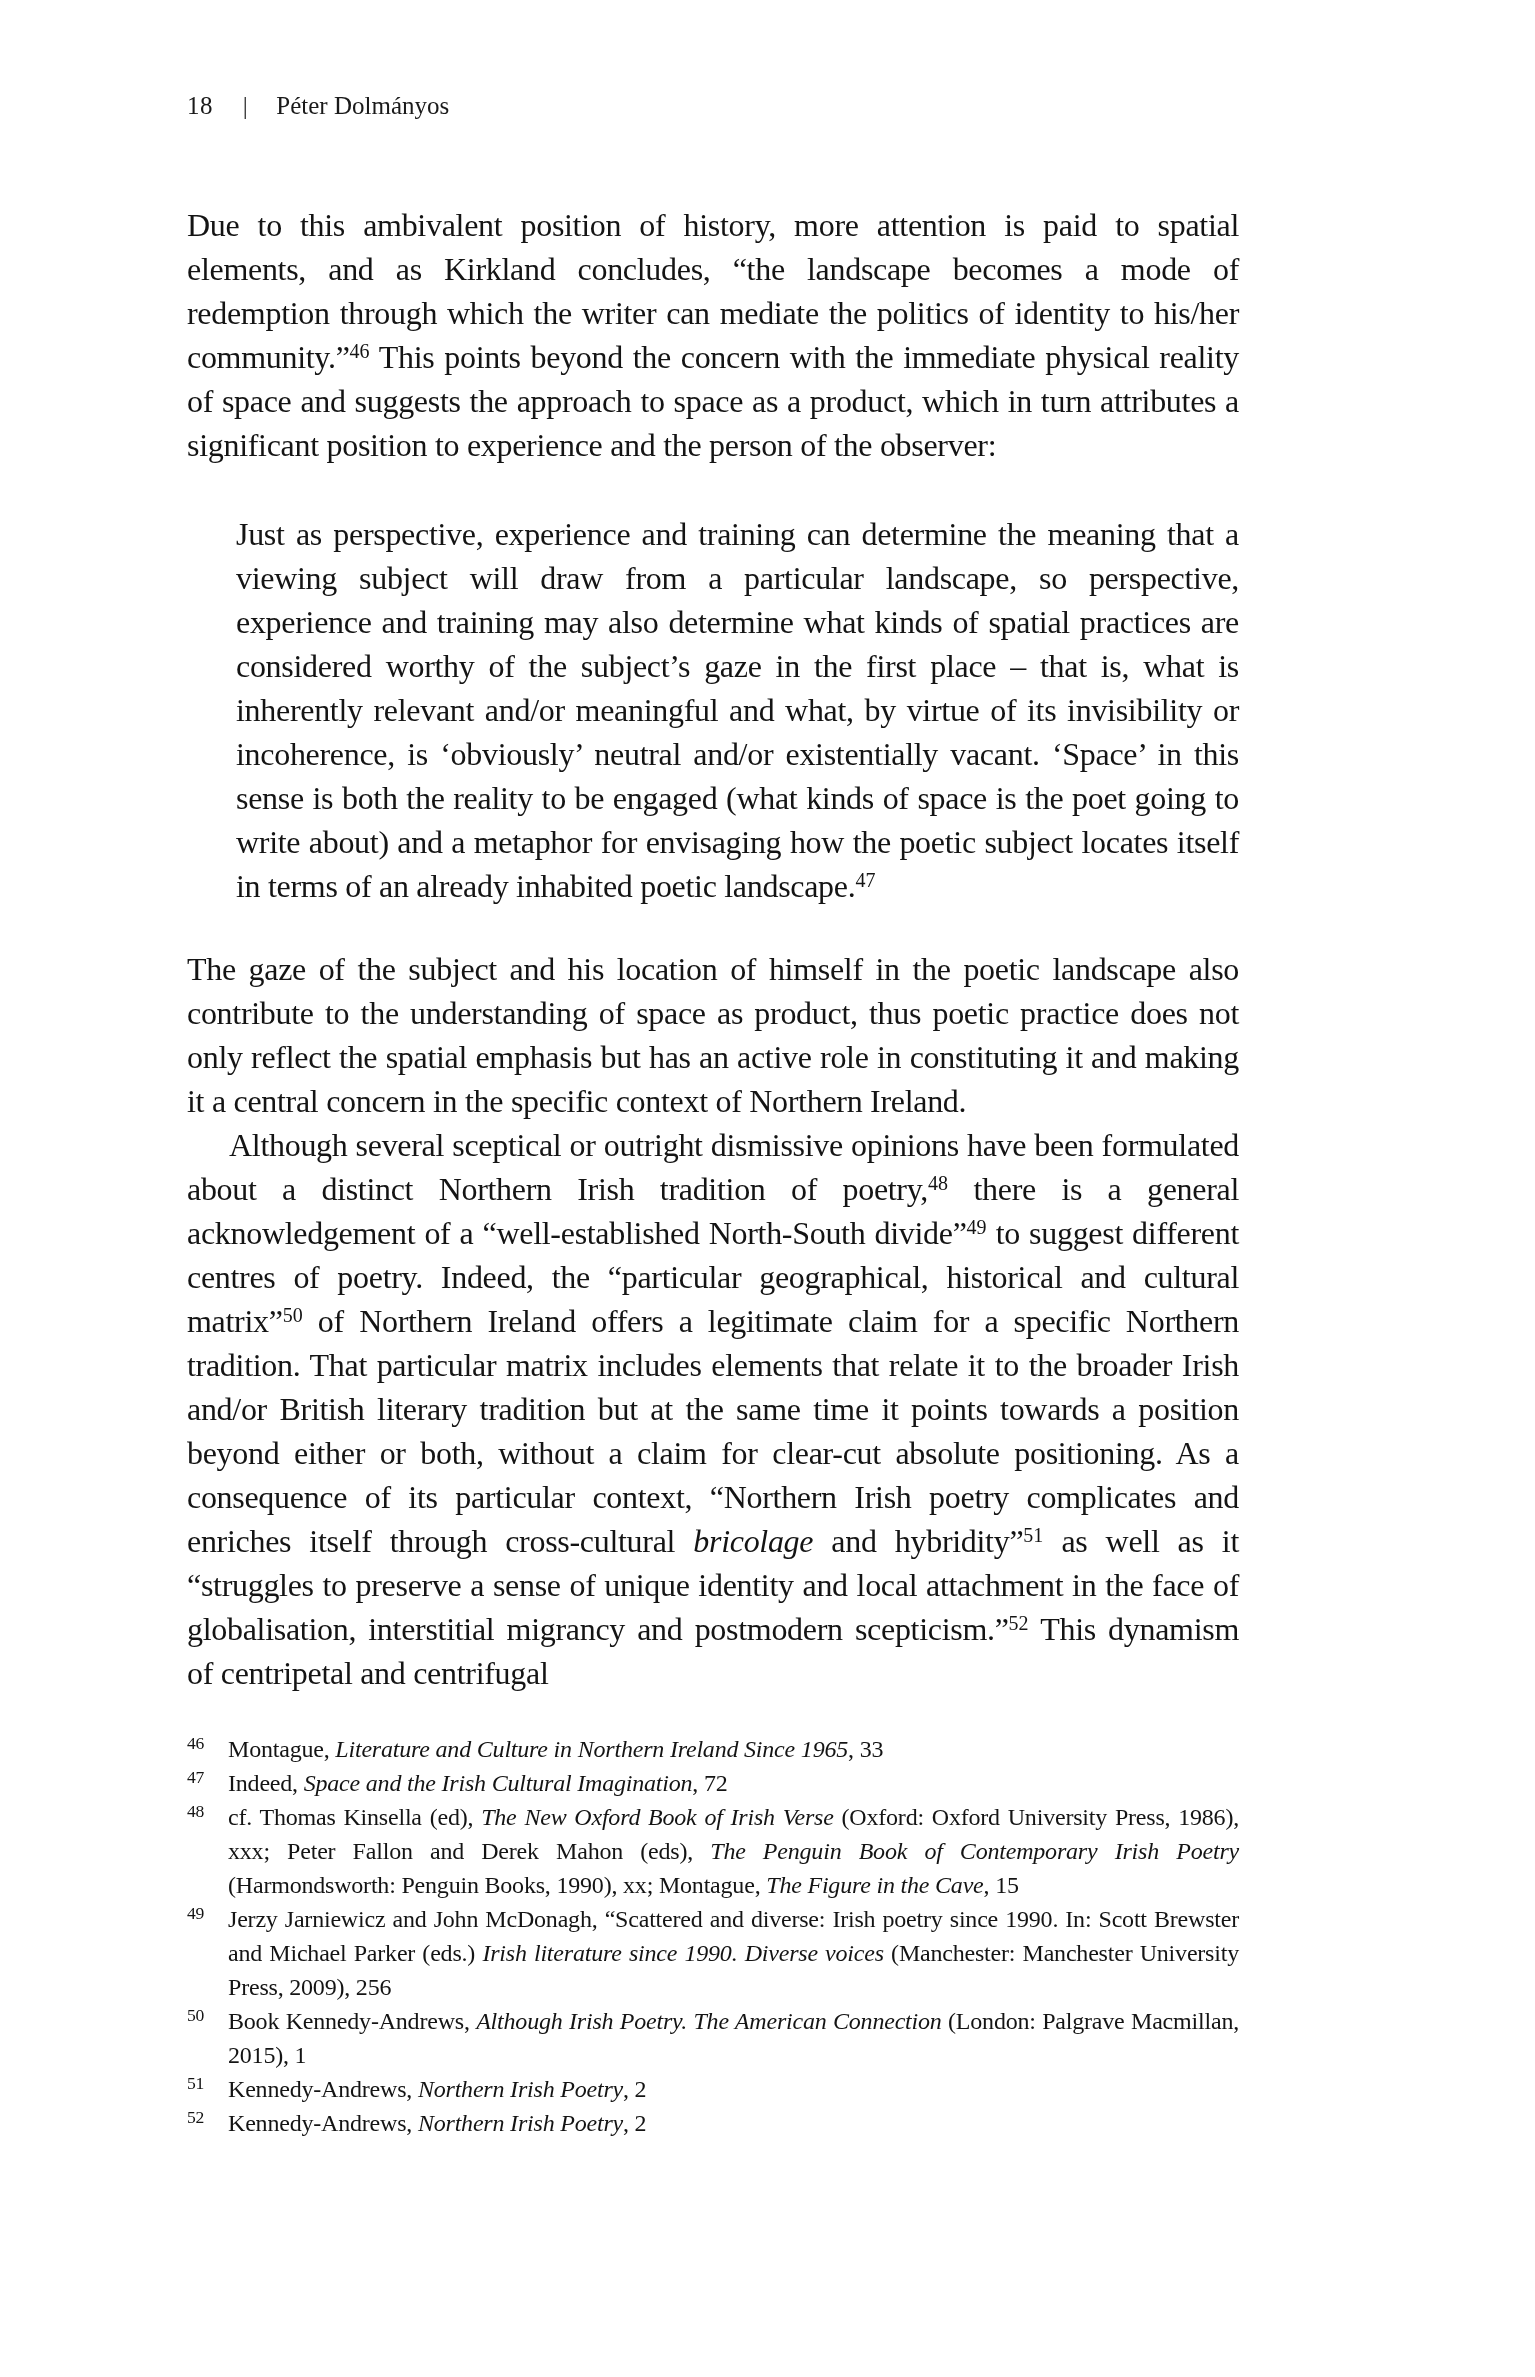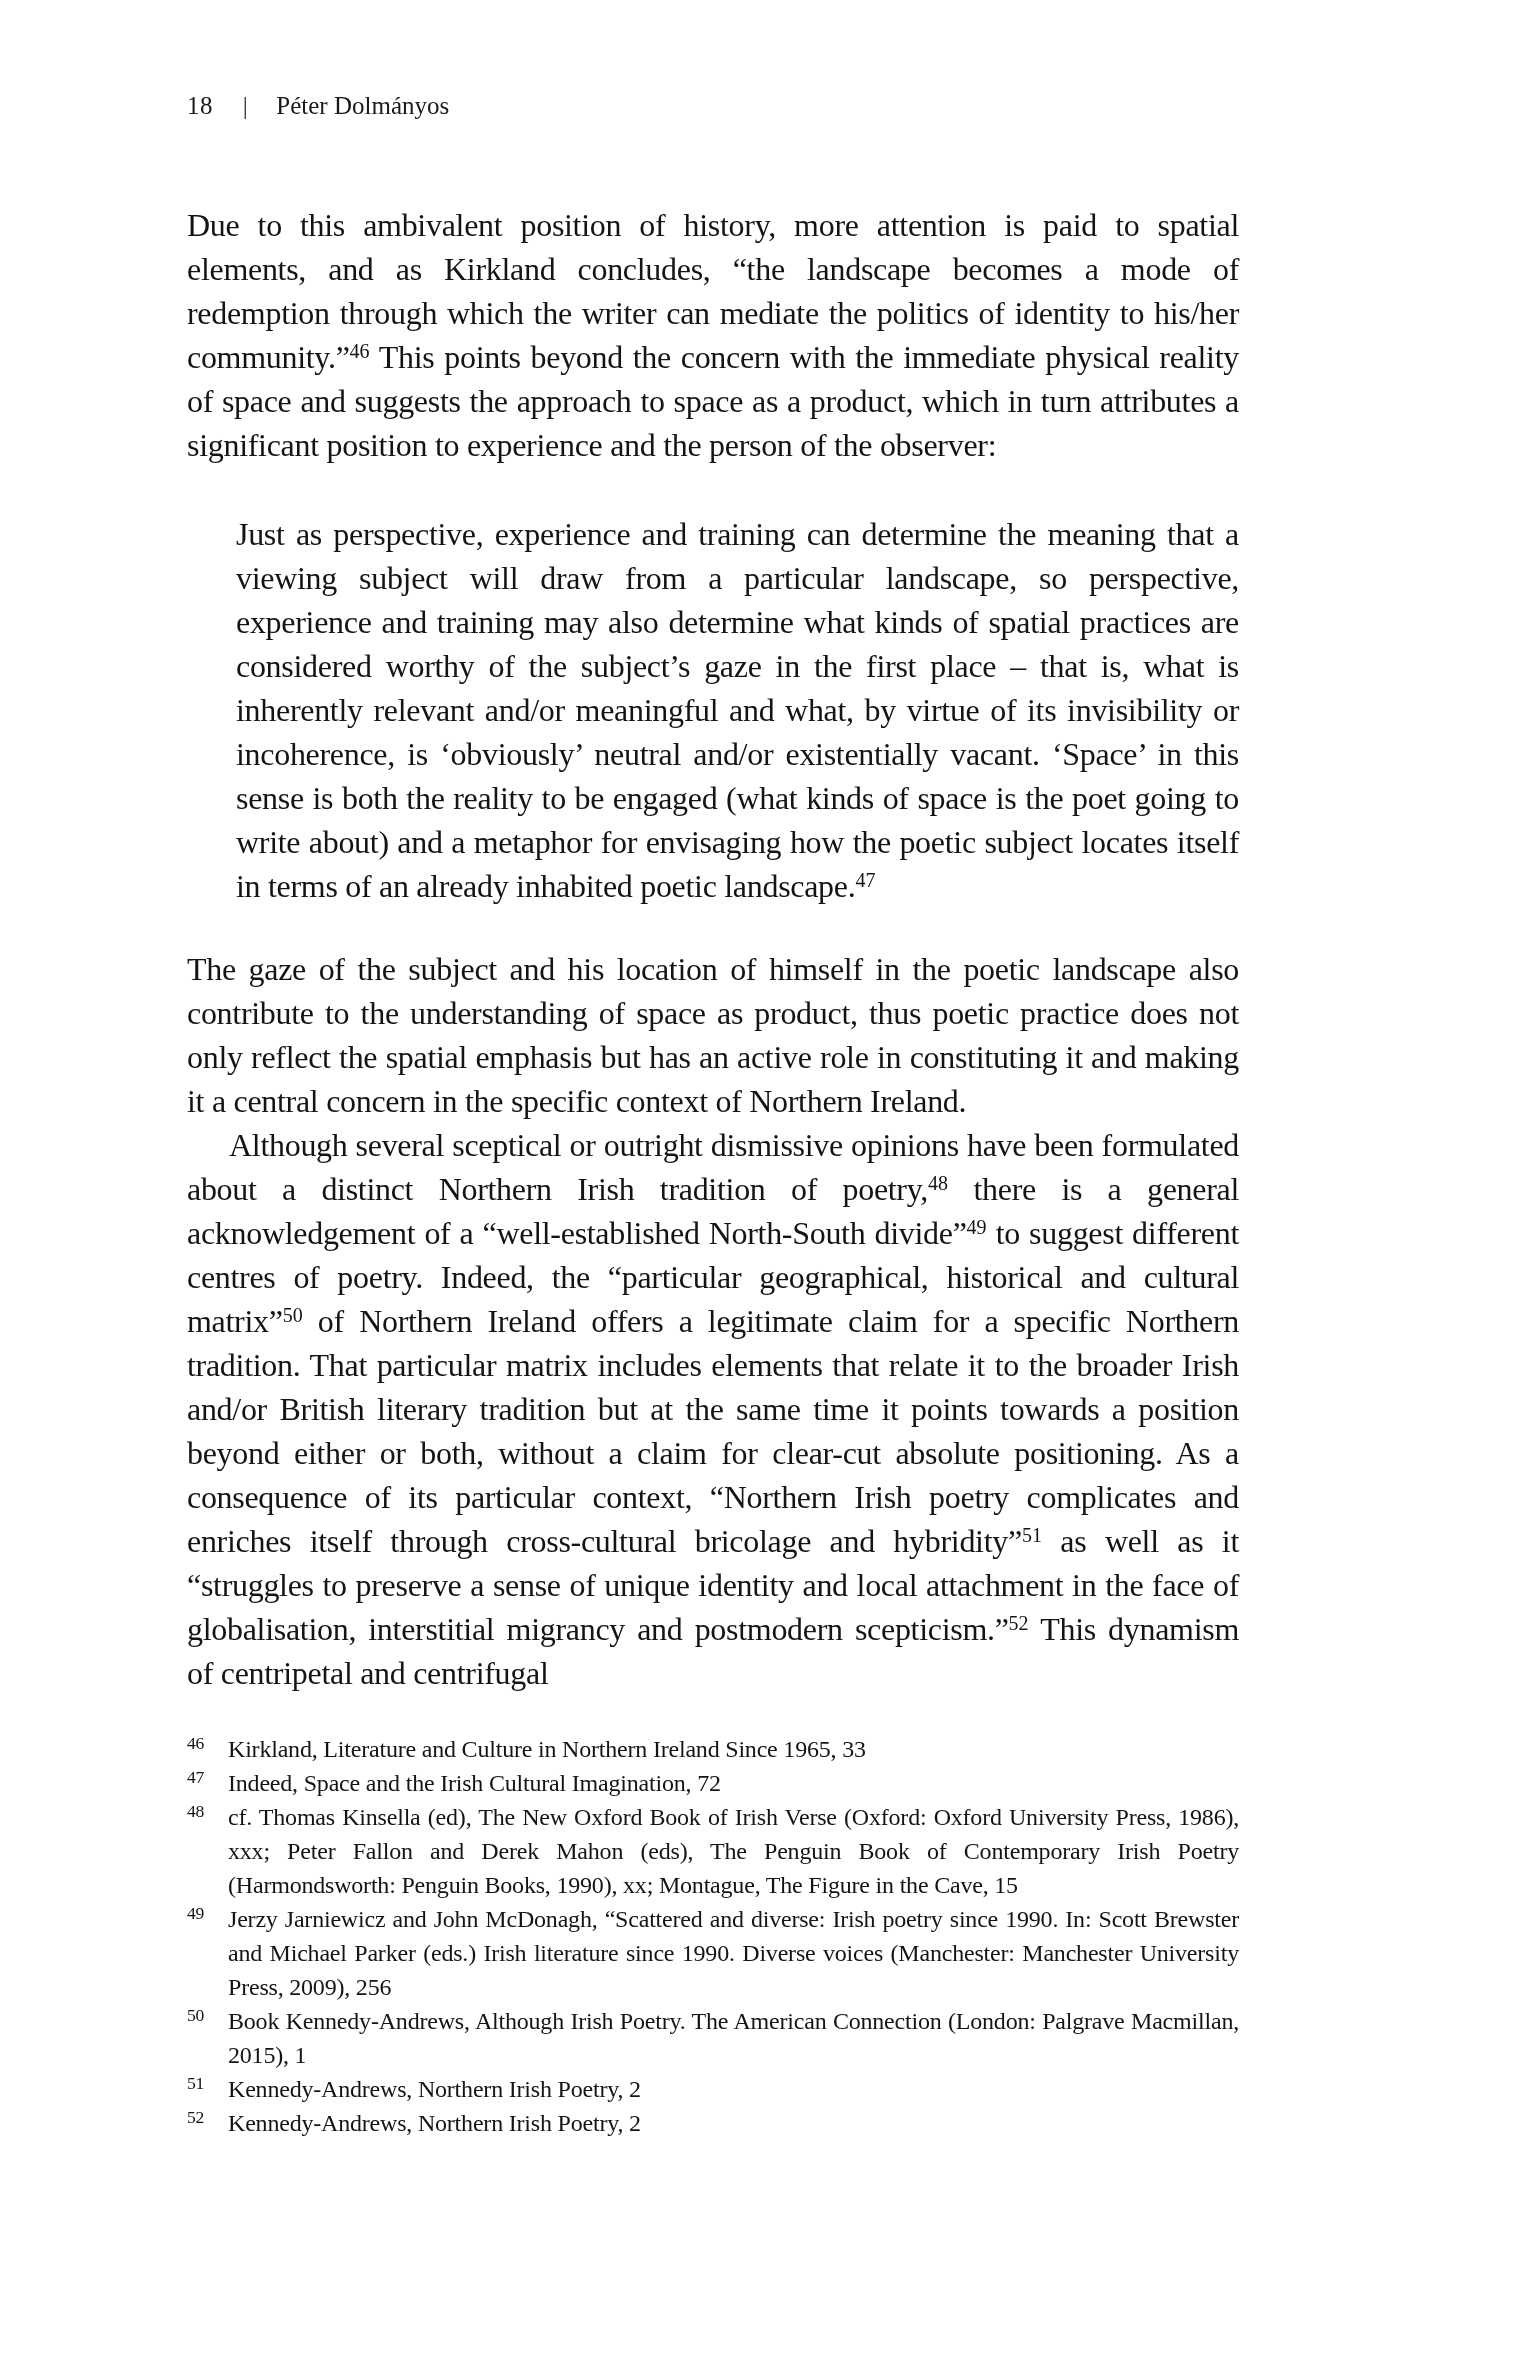--- a/index.html
+++ b/index.html
@@ -73,21 +73,21 @@
     line-height: 34px;
     padding-top: 0;
     position: relative;
     top: -5.9px;
   }
   .fn-text {
     flex: 1 1 auto;
     margin: 0;
     text-align: justify;
   }
-  .it { }
+  .it { font-style: italic; }
 </style>
 </head>
 <body>
 
 <div class="page">
 
   <header class="running-header">
     <span class="page-num">18</span>
     <span class="sep">|</span>
     <span class="author">Péter Dolmányos</span>
@@ -102,21 +102,21 @@
     <p class="body-para"><span>The gaze of the subject and his location of himself in the poetic landscape also contribute to the understanding of space as product, thus poetic practice does not only reflect the spatial emphasis but has an active role in constituting it and making it a central concern in the specific context of Northern Ireland.</span></p>
 
     <p class="body-para indent"><span>Although several sceptical or outright dismissive opinions have been formulated about a distinct Northern Irish tradition of poetry,</span><sup class="fnref">48</sup><span> there is a general acknowledgement of a “well-established North-South divide”</span><sup class="fnref">49</sup><span> to suggest different centres of poetry. Indeed, the “particular geographical, historical and cultural matrix”</span><sup class="fnref">50</sup><span> of Northern Ireland offers a legitimate claim for a specific Northern tradition. That particular matrix includes elements that relate it to the broader Irish and/or British literary tradition but at the same time it points towards a position beyond either or both, without a claim for clear-cut absolute positioning. As a consequence of its particular context, “Northern Irish poetry complicates and enriches itself through cross-cultural </span><span class="it">bricolage</span><span> and hybridity”</span><sup class="fnref">51</sup><span> as well as it “struggles to preserve a sense of unique identity and local attachment in the face of globalisation, interstitial migrancy and postmodern scepticism.”</span><sup class="fnref">52</sup><span> This dynamism of centripetal and centrifugal</span></p>
 
   </main>
 
   <section class="footnotes">
 
     <div class="footnote">
         <span class="fn-num">46</span>
-        <p class="fn-text"><span>Kirkland, </span><span class="it">Literature and Culture in Northern Ireland Since 1965</span><span>, 33</span></p>
+        <p class="fn-text"><span>Montague, </span><span class="it">Literature and Culture in Northern Ireland Since 1965</span><span>, 33</span></p>
       </div>
 
     <div class="footnote">
         <span class="fn-num">47</span>
         <p class="fn-text"><span>Indeed, </span><span class="it">Space and the Irish Cultural Imagination</span><span>, 72</span></p>
       </div>
 
     <div class="footnote">
         <span class="fn-num">48</span>
         <p class="fn-text"><span>cf. Thomas Kinsella (ed), </span><span class="it">The New Oxford Book of Irish Verse</span><span> (Oxford: Oxford University Press, 1986), xxx; Peter Fallon and Derek Mahon (eds), </span><span class="it">The Penguin Book of Contemporary Irish Poetry</span><span> (Harmondsworth: Penguin Books, 1990), xx; Montague, </span><span class="it">The Figure in the Cave</span><span>, 15</span></p>

